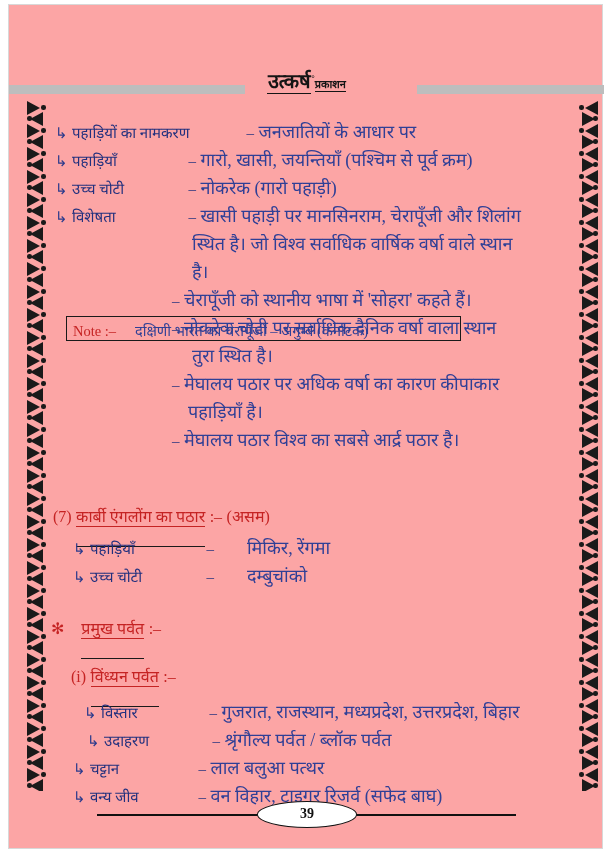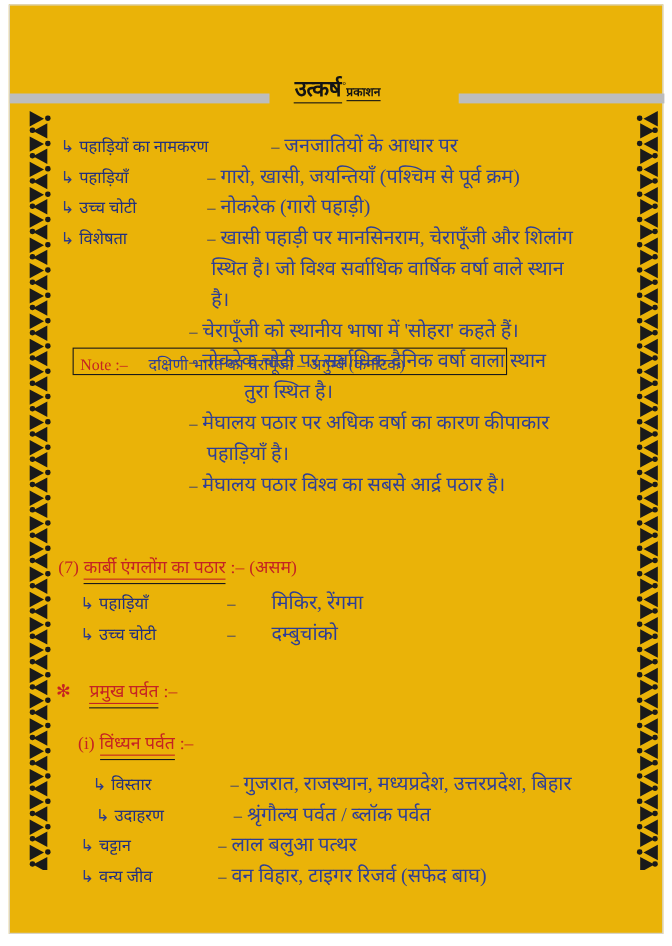--- a/index.html
+++ b/index.html
@@ -13,21 +13,21 @@
     position: relative;
     overflow: hidden;
   }
 
   
   #page {
     position: absolute;
     left: 8px; top: 4px;
     width: 595px; height: 845px;
     border: 1px solid #d8d8d8;
-    background: #eab308;
+    background: #fca5a5;
   }
 
   
   #header-band {
     position: absolute;
     left: 0px; top: 80px;
     width: 595px; height: 9px;
   }
   .band-seg {
     position: absolute;
@@ -180,21 +180,21 @@
 
   
   .head-red {
     font-family: "Liberation Serif", serif;
     font-size: 16px;
     color: #c52323;
   }
   .ul-double {
     display: inline-block;
     border-bottom: 1.6px solid #1a1a1a;
-    padding-bottom: 3px;
+    padding-bottom: 19px;
   }
   .ul-double .inner {
     display: inline-block;
     border-bottom: 1.3px solid #c52323;
     padding-bottom: 1px;
   }
   .star {
     font-family: "DejaVu Sans", sans-serif;
     font-size: 16px;
     color: #c52323;
@@ -643,21 +643,21 @@
 
     <div class="row" style="left:117px; top:182px;">
       <span class="sub-dash">–</span>
       <span class="value">चेरापूँजी को स्थानीय भाषा में 'सोहरा' कहते हैं।</span>
     </div>
 
     <div class="row" style="left:117px; top:210px;">
       <span class="sub-dash">–</span>
       <span class="value">नोकरेक चोटी पर सर्वाधिक दैनिक वर्षा वाला स्थान</span>
     </div>
-    <div class="row value" style="left:137px; top:238px;margin-left:30px;">तुरा स्थित है।</div>
+    <div class="row value" style="left:137px; top:238px;">तुरा स्थित है।</div>
 
     <div class="row" style="left:117px; top:266px;">
       <span class="sub-dash">–</span>
       <span class="value">मेघालय पठार पर अधिक वर्षा का कारण कीपाकार</span>
     </div>
     <div class="row value" style="left:133px; top:294px;text-align:right;">पहाड़ियाँ है।</div>
 
     <div class="row" style="left:117px; top:322px;">
       <span class="sub-dash">–</span>
       <span class="value">मेघालय पठार विश्व का सबसे आर्द्र पठार है।</span>
@@ -728,14 +728,19 @@
     </div>
 
   </div>
 
   <div id="note-box">
     <span class="note-key">Note :–</span>
     <span style="display:inline-block;width:10px;"></span>
     <span class="note-val">दक्षिणी भारत का चेरापूँजी – अगुम्बे (कर्नाटक)</span>
   </div>
 
+  <div id="footer">
+    <div class="rule l"></div>
+    <div class="rule r"></div>
+    <div class="pagenum">39</div>
+  </div>
 
 </div>
 
 </body></html>

